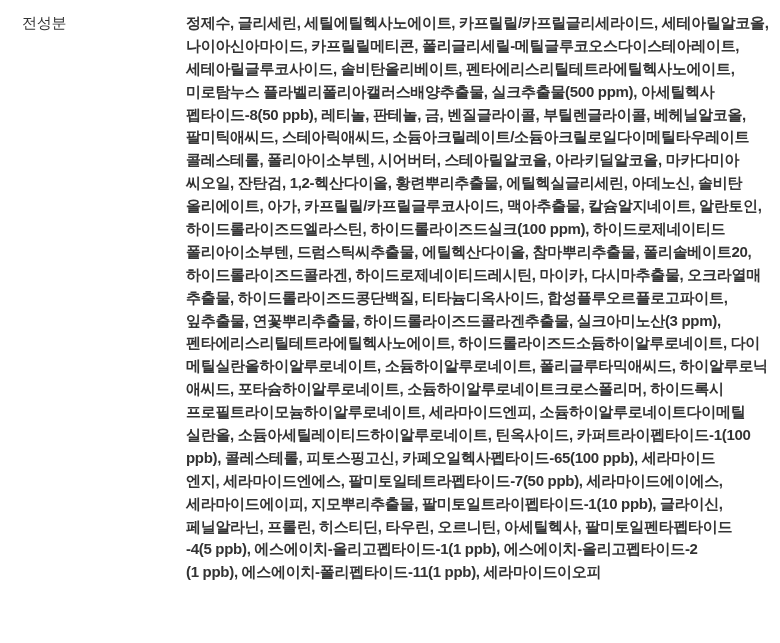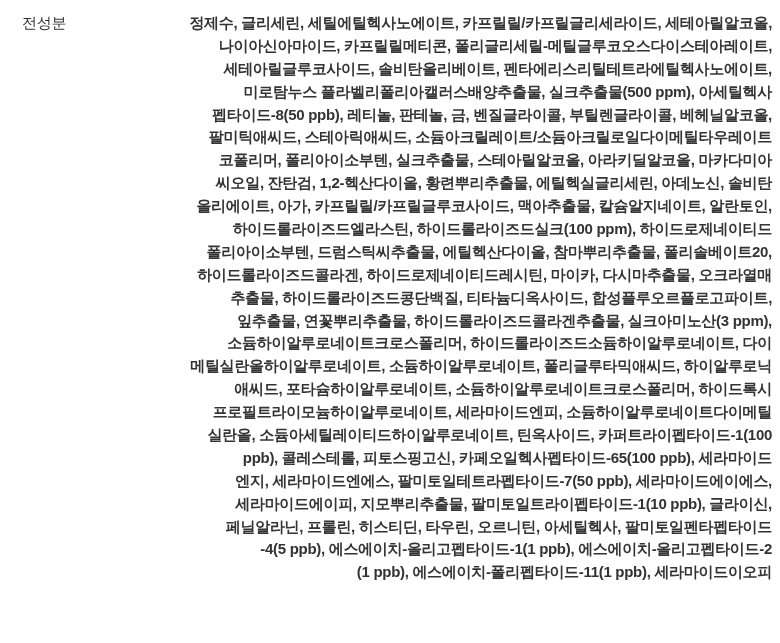--- a/index.html
+++ b/index.html
@@ -12,21 +12,20 @@
     height: 643px;
     font-family: "Liberation Sans", "DejaVu Sans", sans-serif;
     color: #333333;
     overflow: hidden;
   }
   .page {
     position: relative;
     width: 644px;
     height: 643px;
     background: #ffffff;
-    text-align: right;
   }
   .ingredients-label {
     position: absolute;
     left: 22px;
     top: 12px;
     font-size: 15px;
     line-height: 22.9px;
     font-weight: 400;
     letter-spacing: -0.2px;
     white-space: nowrap;
@@ -52,29 +51,29 @@
 
 <div class="page">
   <div class="ingredients-label">전성분</div>
   <div class="ingredients-text">
       <div>정제수, 글리세린, 세틸에틸헥사노에이트, 카프릴릴/카프릴글리세라이드, 세테아릴알코올,</div>
       <div>나이아신아마이드, 카프릴릴메티콘, 폴리글리세릴-메틸글루코오스다이스테아레이트,</div>
       <div>세테아릴글루코사이드, 솔비탄올리베이트, 펜타에리스리틸테트라에틸헥사노에이트,</div>
       <div>미로탐누스 플라벨리폴리아캘러스배양추출물, 실크추출물(500 ppm), 아세틸헥사</div>
       <div>펩타이드-8(50 ppb), 레티놀, 판테놀, 금, 벤질글라이콜, 부틸렌글라이콜, 베헤닐알코올,</div>
       <div>팔미틱애씨드, 스테아릭애씨드, 소듐아크릴레이트/소듐아크릴로일다이메틸타우레이트</div>
-      <div>코폴리머, 폴리아이소부텐, 실크추출물, 스테아릴알코올, 아라키딜알코올, 마카다미아</div>
+      <div>콜레스테롤, 폴리아이소부텐, 시어버터, 스테아릴알코올, 아라키딜알코올, 마카다미아</div>
       <div>씨오일, 잔탄검, 1,2-헥산다이올, 황련뿌리추출물, 에틸헥실글리세린, 아데노신, 솔비탄</div>
       <div>올리에이트, 아가, 카프릴릴/카프릴글루코사이드, 맥아추출물, 칼슘알지네이트, 알란토인,</div>
       <div>하이드롤라이즈드엘라스틴, 하이드롤라이즈드실크(100 ppm), 하이드로제네이티드</div>
       <div>폴리아이소부텐, 드럼스틱씨추출물, 에틸헥산다이올, 참마뿌리추출물, 폴리솔베이트20,</div>
       <div>하이드롤라이즈드콜라겐, 하이드로제네이티드레시틴, 마이카, 다시마추출물, 오크라열매</div>
       <div>추출물, 하이드롤라이즈드콩단백질, 티타늄디옥사이드, 합성플루오르플로고파이트,</div>
       <div>잎추출물, 연꽃뿌리추출물, 하이드롤라이즈드콜라겐추출물, 실크아미노산(3 ppm),</div>
-      <div>소듐하이알루로네이트크로스폴리머, 하이드롤라이즈드소듐하이알루로네이트, 다이</div>
+      <div>펜타에리스리틸테트라에틸헥사노에이트, 하이드롤라이즈드소듐하이알루로네이트, 다이</div>
       <div>메틸실란올하이알루로네이트, 소듐하이알루로네이트, 폴리글루타믹애씨드, 하이알루로닉</div>
       <div>애씨드, 포타슘하이알루로네이트, 소듐하이알루로네이트크로스폴리머, 하이드록시</div>
       <div>프로필트라이모늄하이알루로네이트, 세라마이드엔피, 소듐하이알루로네이트다이메틸</div>
       <div>실란올, 소듐아세틸레이티드하이알루로네이트, 틴옥사이드, 카퍼트라이펩타이드-1(100</div>
       <div>ppb), 콜레스테롤, 피토스핑고신, 카페오일헥사펩타이드-65(100 ppb), 세라마이드</div>
       <div>엔지, 세라마이드엔에스, 팔미토일테트라펩타이드-7(50 ppb), 세라마이드에이에스,</div>
       <div>세라마이드에이피, 지모뿌리추출물, 팔미토일트라이펩타이드-1(10 ppb), 글라이신,</div>
       <div>페닐알라닌, 프롤린, 히스티딘, 타우린, 오르니틴, 아세틸헥사, 팔미토일펜타펩타이드</div>
       <div>-4(5 ppb), 에스에이치-올리고펩타이드-1(1 ppb), 에스에이치-올리고펩타이드-2</div>
       <div>(1 ppb), 에스에이치-폴리펩타이드-11(1 ppb), 세라마이드이오피</div>

